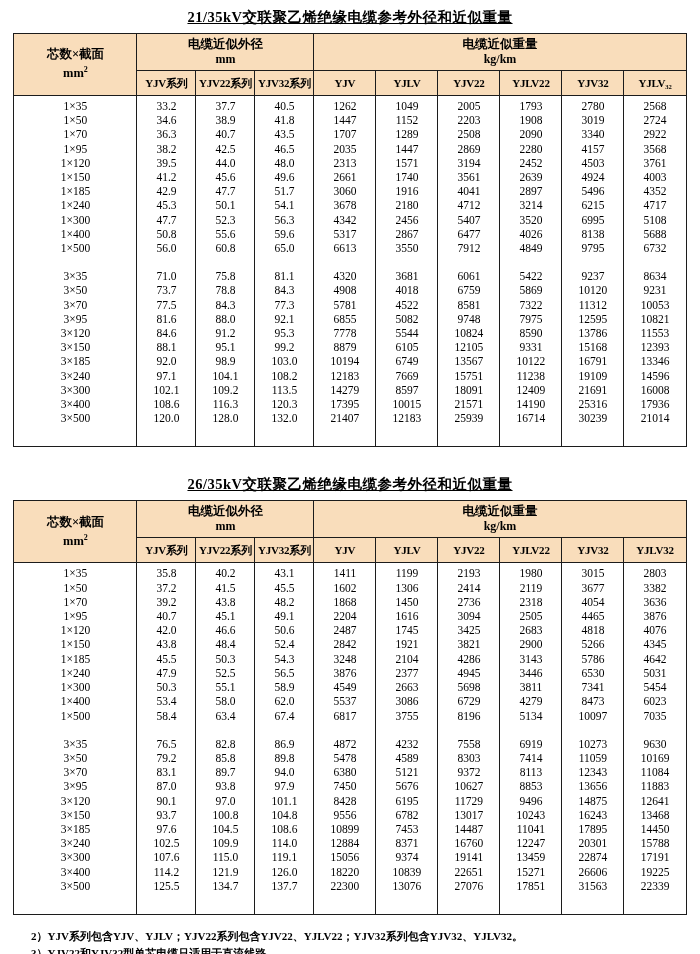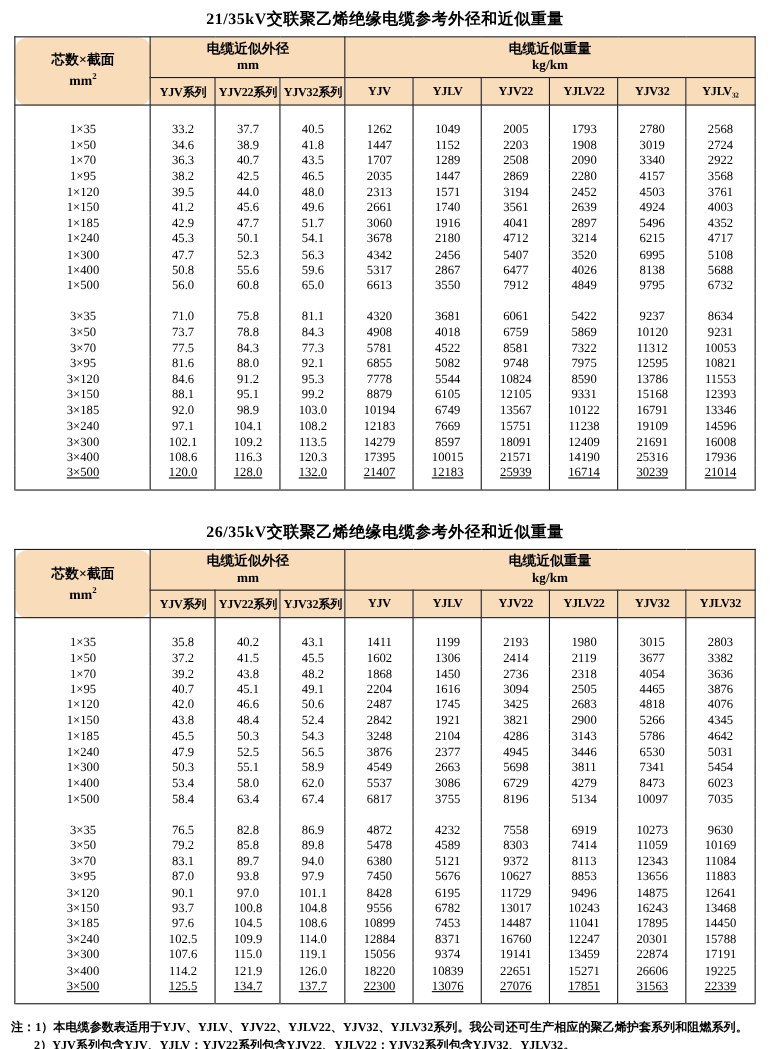--- a/index.html
+++ b/index.html
@@ -9,20 +9,21 @@
     background: #ffffff;
     color: #000000;
     font-family: "Liberation Serif", "DejaVu Serif", serif;
     overflow: hidden;
   }
   .doc-title {
     text-align: center;
     font-weight: bold;
     font-size: 14.5px;
     letter-spacing: 0.5px;
+    text-decoration: underline;
   }
   .doc-title.first { padding-top: 8px; }
   .doc-title.second { margin-top: 28px; }
 
   table.spec {
     width: 672px;
     margin: 6px auto 0 auto;
     border-collapse: collapse;
     table-layout: fixed;
     border: 1px solid #1c1c1c;
@@ -33,38 +34,38 @@
 
   table.spec th {
     border: 1px solid #1c1c1c;
     background: #f9ddbb;
     font-weight: bold;
     padding: 0;
     text-align: center;
     vertical-align: middle;
   }
   th.group-h { height: 36px; font-size: 12.5px; line-height: 15px; }
-  th.corner-h { font-size: 12.5px; line-height: 15px; border-radius: 11px; }
+  th.corner-h { font-size: 12.5px; line-height: 15px; }
   th.series-h { height: 24px; font-size: 11px; letter-spacing: -0.2px; white-space: nowrap; overflow: hidden; }
   th sup { font-size: 8px; }
   .hdr-unit { font-weight: bold; font-size: 12px; }
 
   table.spec td {
     border-left: 1px solid #1c1c1c;
     border-right: 1px solid #1c1c1c;
     border-top: none;
     border-bottom: none;
     padding: 0;
     text-align: center;
     font-size: 11.5px;
     line-height: 14.2px;
     white-space: nowrap;
   }
-  table.spec tbody tr:first-child td { padding-top: 15px; }
-  table.spec tbody tr:last-child td { padding-bottom: 8px; text-decoration: underline; }
+  table.spec tbody tr:first-child td { padding-top: 3px; }
+  table.spec tbody tr:last-child td { padding-bottom: 21px; }
   tr.gap-row td { height: 14px; }
 
   .notes {
     margin: 13px 12px 0 10px;
     font-size: 11px;
     font-weight: bold;
     line-height: 17.5px;
   }
   .note-line { white-space: nowrap; }
   .note-line.indent { padding-left: 21px; font-family: Liberation Serif, serif; }
@@ -710,16 +711,15 @@
         <td>13076</td>
         <td>27076</td>
         <td>17851</td>
         <td>31563</td>
         <td>22339</td>
       </tr>
     </tbody>
 </table>
 
 <div class="notes">
-  <div class="note-line"><span>注：</span><span>1）本电缆参数表适用于YJV、YJLV、YJV22、YJLV22、YJV32、YJLV32系列。我公司还可生产相应的聚乙烯护套系列和阻燃系列。</span></div>
   <div class="note-line indent">2）YJV系列包含YJV、YJLV；YJV22系列包含YJV22、YJLV22；YJV32系列包含YJV32、YJLV32。</div>
   <div class="note-line indent">3）YJV22和YJV32型单芯电缆只适用于直流线路。</div>
 </div>
 
 </body></html>

